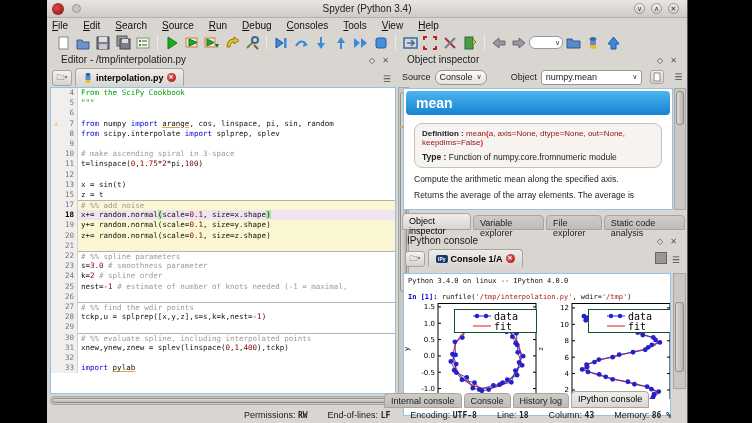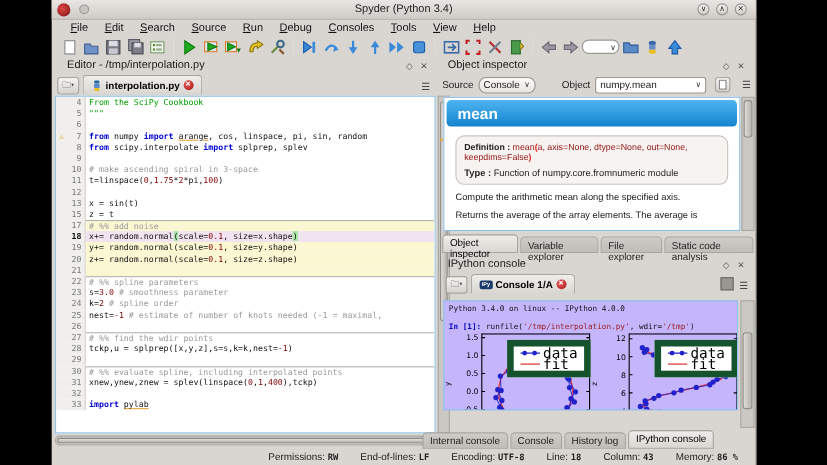--- a/index.html
+++ b/index.html
@@ -6,21 +6,21 @@
   html,body{width:752px;height:423px;background:#000;font-family:"Liberation Sans",sans-serif;overflow:hidden}
   .window{position:absolute;left:47px;top:0;width:641px;height:423px;background:#d9d6d2;border-right:1px solid #555}
   
   .titlebar{position:absolute;left:0;top:0;width:100%;height:18px;background:linear-gradient(#e8e5e2,#cfccc8);display:flex;align-items:center;border-bottom:1px solid #b5b2ae}
   .app-icon{width:12px;height:12px;border-radius:6px;background:radial-gradient(circle at 40% 40%,#e04848,#7a1010);margin-left:5px}
   .shade-btn{width:9px;height:9px;border-radius:5px;background:#c8c5c1;border:1px solid #999;margin-left:8px}
   .title-text{position:absolute;left:0;right:0;text-align:center;font-size:10px;color:#222}
   .winbtns{margin-left:auto;display:flex;gap:6px;margin-right:8px}
   .winbtn{width:11px;height:11px;border-radius:6px;background:linear-gradient(#f2f0ee,#cfccc8);border:1px solid #9a9792;font-size:7px;line-height:9px;text-align:center;color:#333}
   
-  .menubar{position:absolute;left:0;top:18px;width:100%;height:14px;display:flex;align-items:center;gap:15px;padding-left:17px;font-size:10px;color:#111}
+  .menubar{position:absolute;left:0;top:18px;width:100%;height:14px;display:flex;align-items:center;gap:15px;padding-left:5px;font-size:10px;color:#111}
   .menu-item u{text-decoration:underline}
   
   .toolbar{position:absolute;left:0;top:32px;width:100%;height:21px;display:flex;align-items:center;padding-left:6px}
   .tbtn{width:20px;height:19px;display:flex;align-items:center;justify-content:center}
   .tsep{width:1px;height:15px;background:#b8b5b1;margin:0 4px;border-right:1px solid #ece9e6}
   .combo-mini{width:34px;height:13px;background:#fff;border:1px solid #999;border-radius:6px;font-size:7px;color:#555;display:flex;align-items:center;justify-content:flex-end;padding-right:2px}
   
   .pane-title{position:absolute;font-size:10px;color:#1a1a1a;height:13px;display:flex;align-items:center}
   .pane-btns{position:absolute;display:flex;gap:7px;font-size:8px;color:#555}
   .tabrow{position:absolute;display:flex;align-items:flex-end}
@@ -32,21 +32,21 @@
   
   .editor-body{position:absolute;left:3px;top:87px;width:346px;height:307px;background:#fff;border:1px solid #8fc3e8;overflow:hidden;font-family:"DejaVu Sans Mono",monospace;font-size:7.5px}
   .erow{display:flex;height:10.2px;line-height:10.2px;white-space:pre}
   .eflag{width:10px;background:#f0efed;flex:none;text-align:center}
   .enum{width:17px;background:#f0efed;flex:none;text-align:right;padding-right:3px;color:#777;border-right:1px solid #d5d2ce}
   .ecode{flex:1;padding-left:3px;color:#111}
   .erow.cell .ecode,.erow.cell .csep{background:#fbf7d3}
   .erow.cur .ecode{background:#f1e3ef}
   .erow.cur .enum{color:#000;font-weight:bold}
   .ecode.sep{border-top:1px solid #b5b2ae}
-  .sk{color:#0000d0;font-weight:bold}
+  .sk{color:#0000d0;font-weight:normal}
   .ss{color:#00a000}
   .sc{color:#9a9a9a;}
   .sn{color:#800000}
   .su{text-decoration:underline;text-decoration-color:#e8a33d}
   .shl{background:#a9e7a9}
   .warn-glyph{color:#e0a010;font-size:7px}
   .escroll{position:absolute;left:351px;top:87px;width:11px;height:307px;background:#cbc8c4;border:1px solid #aaa7a3}
   .escroll .thumb{position:absolute;left:1px;top:4px;width:7px;height:200px;background:linear-gradient(90deg,#dedbd7,#b8b5b1);border:1px solid #918e8a;border-radius:3px}
   .escroll .mark{position:absolute;left:1px;top:38px;width:7px;height:2px;background:#e8a33d}
   .hscroll{position:absolute;left:3px;top:396px;width:360px;height:9px;background:#cbc8c4;border:1px solid #aaa7a3;border-radius:4px}
@@ -63,30 +63,30 @@
   .defbox{margin:8px 10px 6px 10px;background:#f7f3f0;border:1px solid #c8c2bc;border-radius:8px;padding:5px 7px;font-size:8px;color:#222}
   .defbox .dl{font-weight:bold}
   .defcode{font-family:Liberation Sans, sans-serif;color:#8f1010}
   .defcode .pr{color:#e02020;font-weight:bold}
   .typeline{margin-top:5px;font-size:8.5px}
   .oi-p{margin:6px 10px 0 10px;font-size:8.5px;color:#222}
   .subtabs{position:absolute;left:355px;top:213px;display:flex;align-items:flex-end}
   .subtab{font-size:9px;background:linear-gradient(#cfccc8,#c0bdb9);border:1px solid #a8a5a1;border-radius:4px 4px 0 0;padding:2px 6px;margin-right:2px;height:15px;color:#222}
   .subtab.active{background:linear-gradient(#efedea,#d9d6d2);height:17px;color:#000}
   
-  .con-body{position:absolute;left:356px;top:273px;width:268px;height:100px;background:#c4b5fd;border:1px solid #8fc3e8;overflow:hidden;font-family:"DejaVu Sans Mono",monospace;font-size:7px;color:#111}
+  .con-body{position:absolute;left:356px;top:273px;width:268px;height:143px;background:#ffffff;border:1px solid #8fc3e8;overflow:hidden;font-family:"DejaVu Sans Mono",monospace;font-size:7px;color:#111}
   .con-scroll{position:absolute;left:626px;top:273px;width:13px;height:116px;background:#cbc8c4;border:1px solid #aaa7a3}
   .con-scroll .thumb{position:absolute;left:1px;top:2px;width:9px;height:70px;background:linear-gradient(90deg,#dedbd7,#b8b5b1);border:1px solid #918e8a;border-radius:3px}
   .con-line{padding:3px 4px 0 4px;white-space:pre}
   .prompt{color:#0000c0;font-weight:bold}
   .sstr{color:#a02020}
   .plots{display:flex;margin-top:2px}
   .plot{position:relative;width:134px;height:96px}
   .ylab{position:absolute;left:1px;top:42px;font-size:7px;color:#000;transform:rotate(-90deg)}
-  .legend{position:absolute;top:6px;right:1px;background:#fff;border:6px solid #14532d;font-size:13px;color:#000;padding:1px 6px;z-index:2}
+  .legend{position:absolute;top:6px;right:1px;background:#fff;border:1px solid #14532d;font-size:10px;color:#000;padding:1px 18px;z-index:2}
   .legend .lrow{display:flex;align-items:center;gap:3px;height:10px}
   
   .bot-tabs{position:absolute;left:337px;top:391px;display:flex;align-items:flex-end}
   .statusbar{position:absolute;left:0;top:407px;width:100%;height:16px;display:flex;align-items:center;justify-content:flex-end;gap:20px;padding-right:16px;font-size:9px;color:#222}
   .statusbar b{font-family:"DejaVu Sans Mono",monospace;font-size:8px}
   svg{display:block}
 </style>
 </head>
 <body>
 

